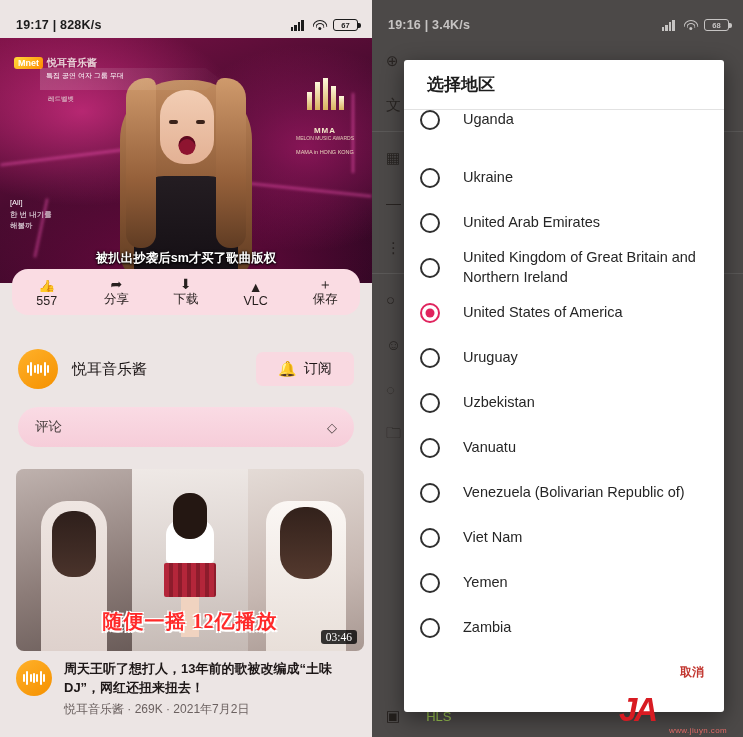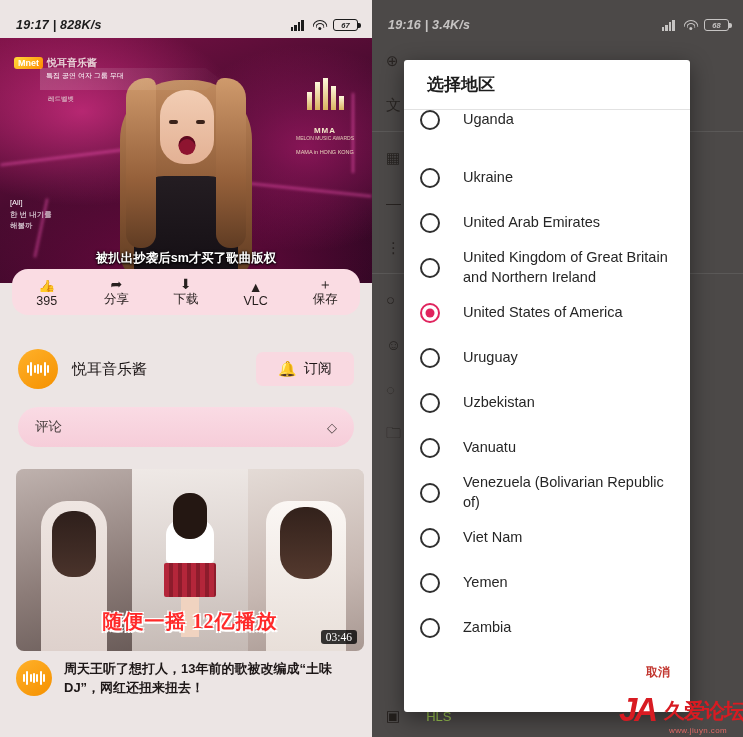--- a/index.html
+++ b/index.html
@@ -12,21 +12,21 @@
   .screens { display:flex; width:743px; height:737px; }
 
   
   .phone-left {
     width:372px; height:737px;
     background:#ece5e4;
     position:relative; overflow:hidden;
   }
   .statusbar {
     height:38px; display:flex; align-items:center;
-    justify-content:space-between; padding:12px 14px 0 16px;font-style:italic;
+    justify-content:space-between; padding:12px 14px 0 16px;
   }
   .statusbar.light { background:#ece5e4; color:#1c1c1c; }
   .sb-left { font-size:12.5px; font-weight:bold; letter-spacing:.2px; }
   .sb-right { display:flex; align-items:center; gap:6px; }
   .ic-signal { display:inline-block; width:15px; height:11px; position:relative; }
   .ic-signal i {
     position:absolute; bottom:0; width:2.4px; background:currentColor; display:block;
   }
   .ic-signal i:nth-child(1){ left:0;   height:4px; }
   .ic-signal i:nth-child(2){ left:3.4px; height:6px; }
@@ -241,21 +241,21 @@
   .bg-bottom {
     position:absolute; left:0; right:0; bottom:0; height:42px;
     display:flex; align-items:center; padding-left:14px; color:#2b2623;
   }
   .bg-bottom .gl { font-size:15px; margin-right:26px; }
   .bg-bottom .hls { font-size:13px; color:#bef264; }
 
   .dim { position:absolute; inset:0; background:rgba(0,0,0,.18); }
 
   .dialog {
-    position:absolute; left:32px; top:60px; width:286px; height:652px;
+    position:absolute; left:32px; top:60px; width:320px; height:652px;
     background:#fff; border-radius:3px; box-shadow:0 6px 22px rgba(0,0,0,.45);
     display:flex; flex-direction:column; overflow:hidden;
   }
   .dlg-title {
     height:50px; display:flex; align-items:center; padding:0 23px;
     font-size:17px; color:#1d1d1d; font-weight:bold;
     border-bottom:1px solid #e2e2e2;
   }
   .dlg-list { flex:1; overflow:hidden; position:relative; }
   .opt {
@@ -369,21 +369,21 @@
         <div class="lyric-left" style="white-space:pre-line">[All]
 한 번 내기를
 해볼까</div>
         <div class="subtitle">被扒出抄袭后sm才买了歌曲版权</div>
       </div>
     </div>
 
     <div class="actionbar">
       <div class="act">
         <span class="gl">👍</span>
-        <span class="lb">395</span>
+        <span class="lb">557</span>
       </div>
       <div class="act">
         <span class="gl">➦</span>
         <span class="lb">分享</span>
       </div>
       <div class="act">
         <span class="gl">⬇</span>
         <span class="lb">下载</span>
       </div>
       <div class="act">
@@ -450,20 +450,21 @@
               <i></i>
               <i></i>
               <i></i>
               <i></i>
               <i></i>
               <i></i>
             </span>
         </div>
         <div class="sm-text">
           <div class="sm-title">周天王听了想打人，13年前的歌被改编成“土味DJ”，网红还扭来扭去！</div>
+          <div class="sm-sub">悦耳音乐酱 · 269K · 2021年7月2日</div>
         </div>
       </div>
     </div>
   </div>
 
   <div class="phone-right">
 
     <div class="statusbar dark">
       <div class="sb-left">
         <span>19:16</span>
@@ -582,18 +583,17 @@
           
         </div>
       </div>
       <div class="dlg-foot">
         <span class="cancel-btn">取消</span>
       </div>
     </div>
 
     <div class="watermark">
       <span class="wm-ja">JA</span>
-      <span class="wm-cn">久爱论坛</span>
       <span class="wm-url">www.jiuyn.com</span>
     </div>
   </div>
 
 </div>
 
 </body></html>

